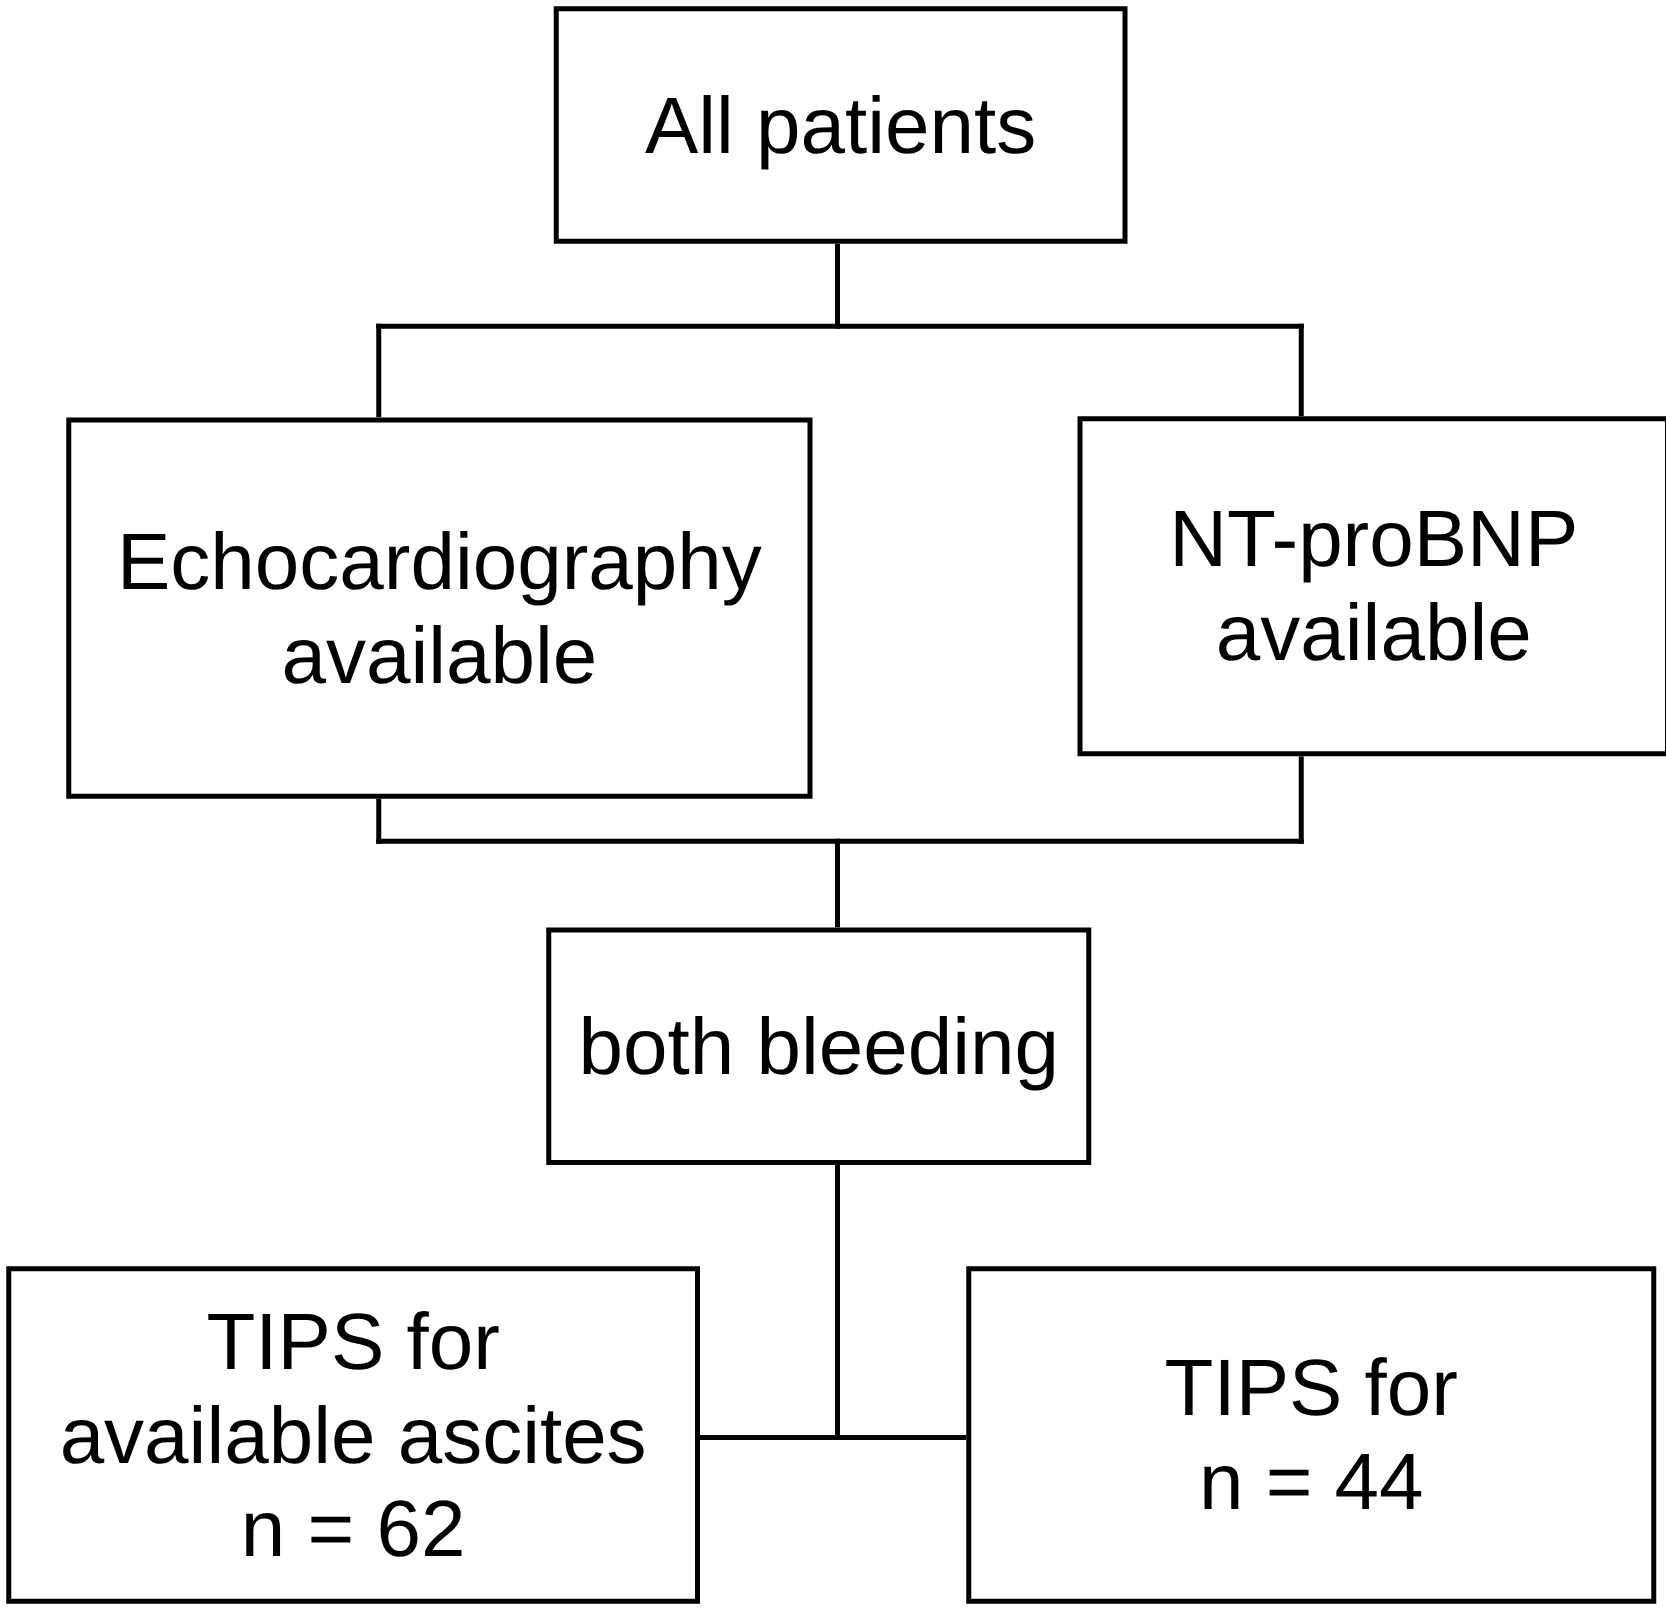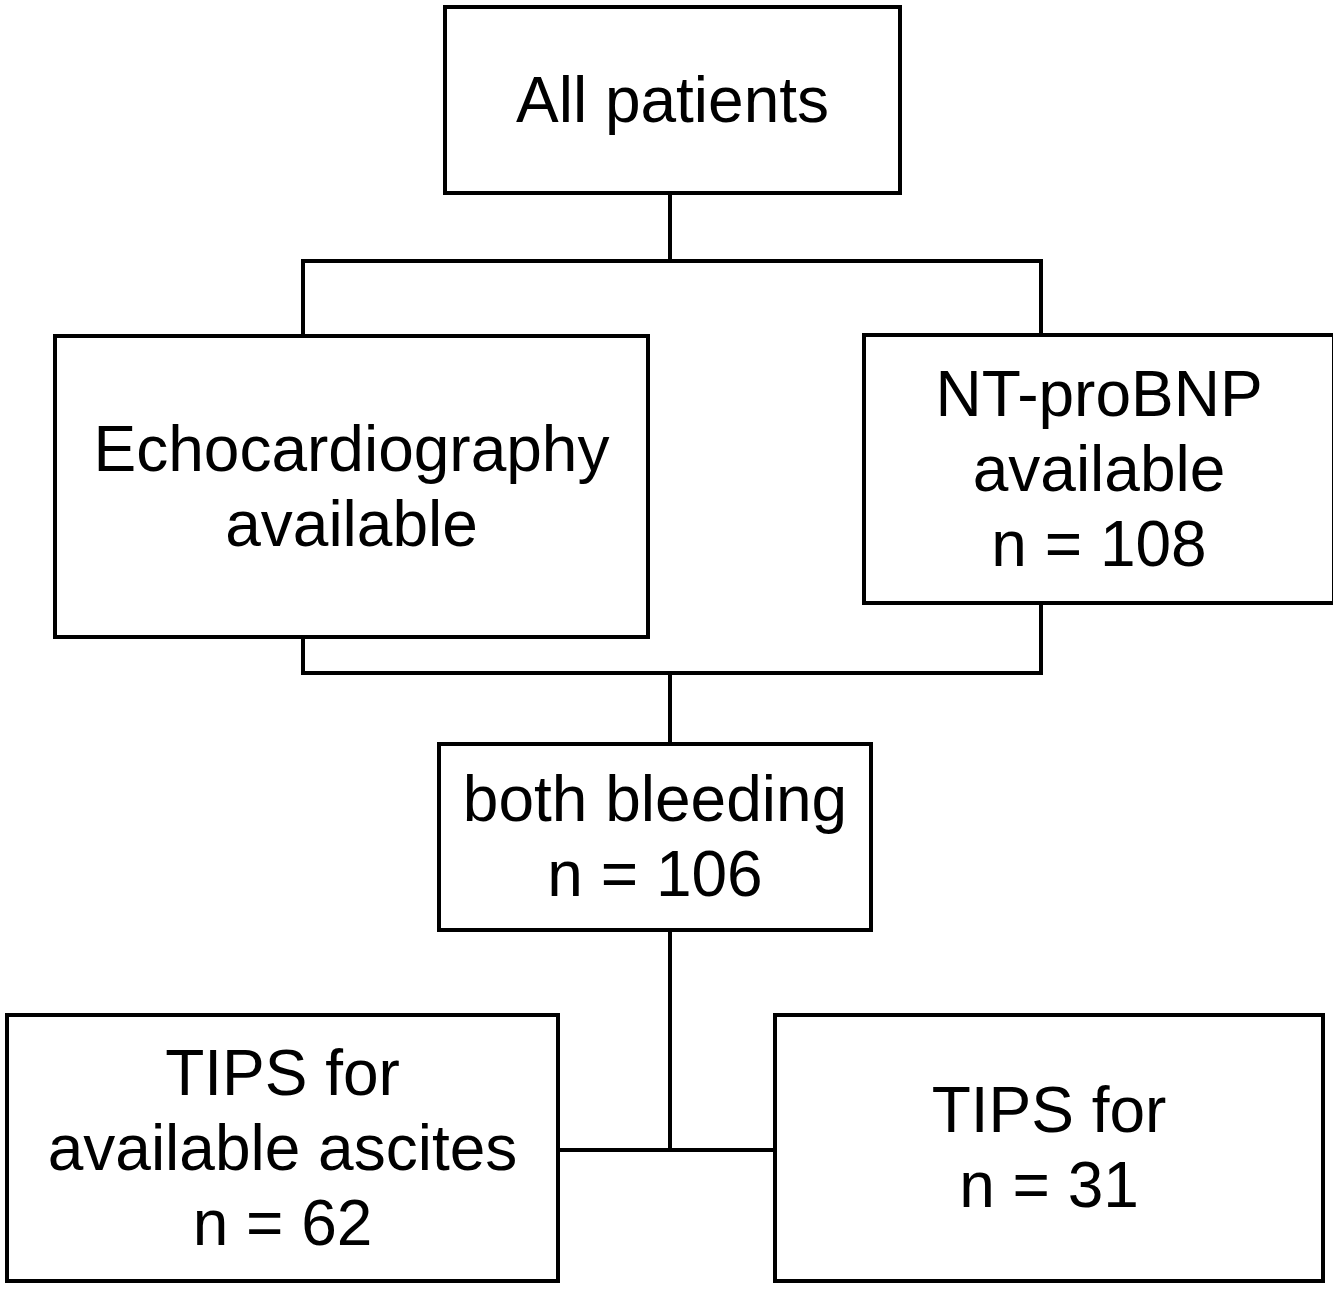--- a/index.html
+++ b/index.html
@@ -58,32 +58,30 @@
   </div>
 
   <div class="node" style="left:5px; top:334px; width:597px; height:305px;margin-left:48px;">
     <span class="node-line">Echocardiography</span>
     <span class="node-line">available</span>
   </div>
 
   <div class="node" style="left:862px; top:333px; width:474px; height:272px;">
     <span class="node-line">NT-proBNP</span>
     <span class="node-line">available</span>
-    <span class="node-line">n = 108</span>
   </div>
 
   <div class="node" style="left:437px; top:742px; width:436px; height:190px;">
     <span class="node-line">both bleeding</span>
-    <span class="node-line">n = 106</span>
   </div>
 
   <div class="node" style="left:5px; top:1013px; width:555px; height:270px;">
     <span class="node-line">TIPS for</span>
     <span class="node-line">available ascites</span>
     <span class="node-line">n = 62</span>
   </div>
 
   <div class="node" style="left:773px; top:1013px; width:552px; height:270px;">
     <span class="node-line">TIPS for</span>
-    <span class="node-line">n = 31</span>
+    <span class="node-line">n = 44</span>
   </div>
 
 </div>
 
 </body></html>

